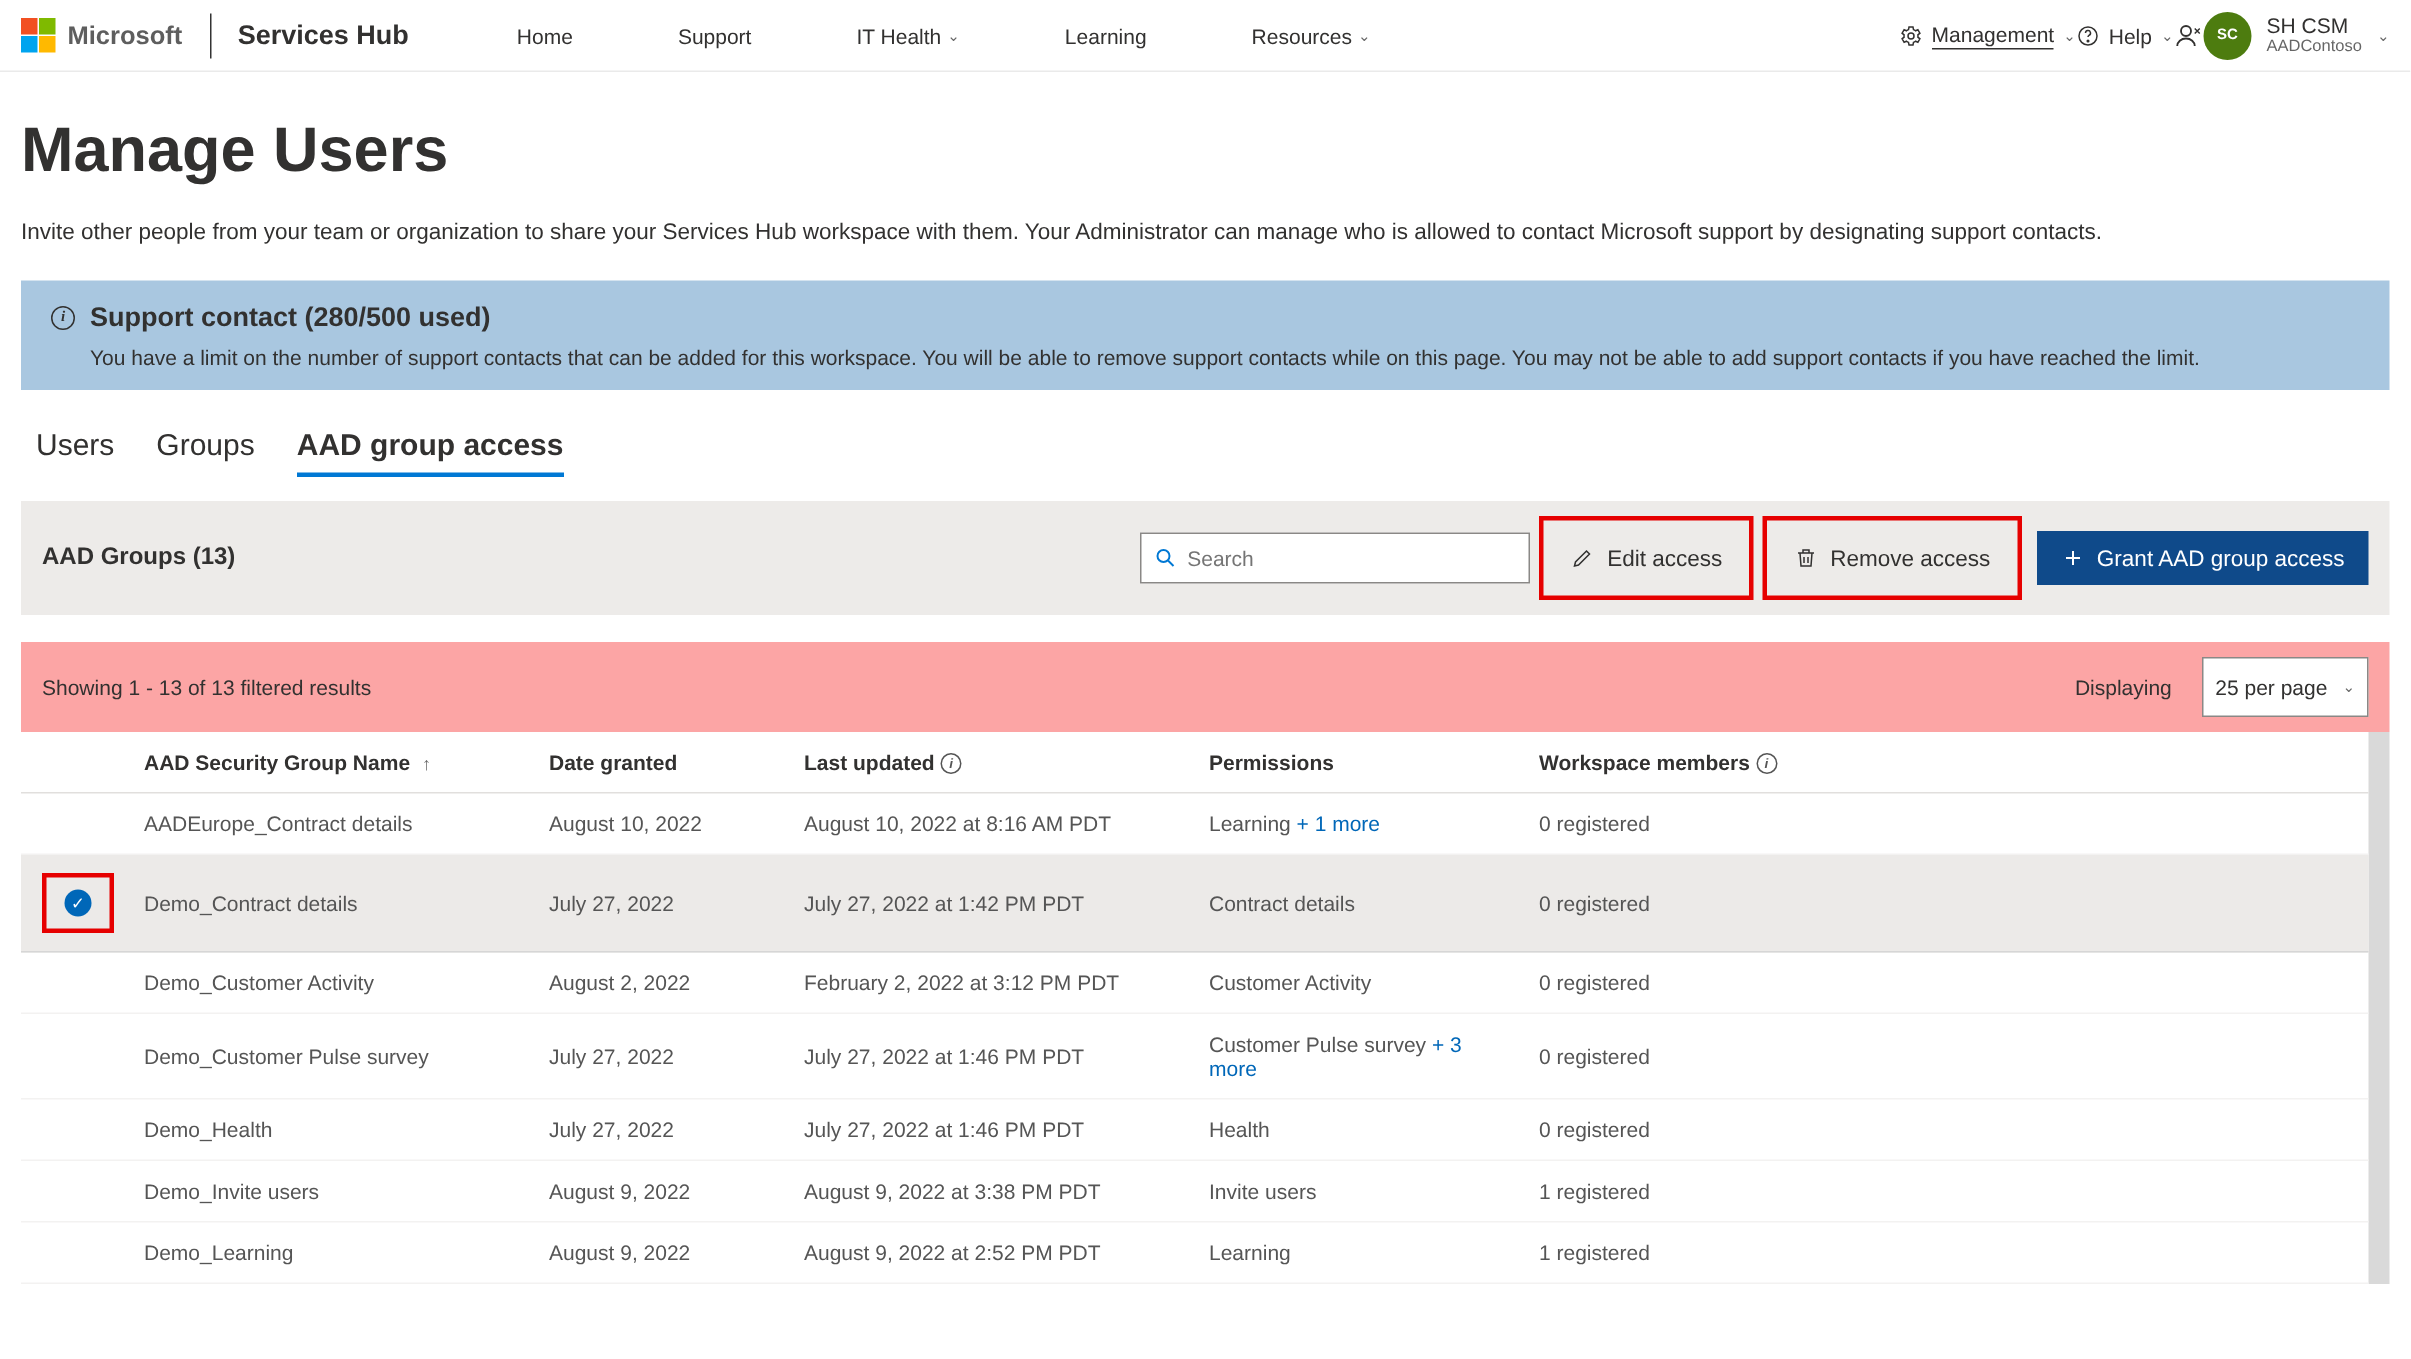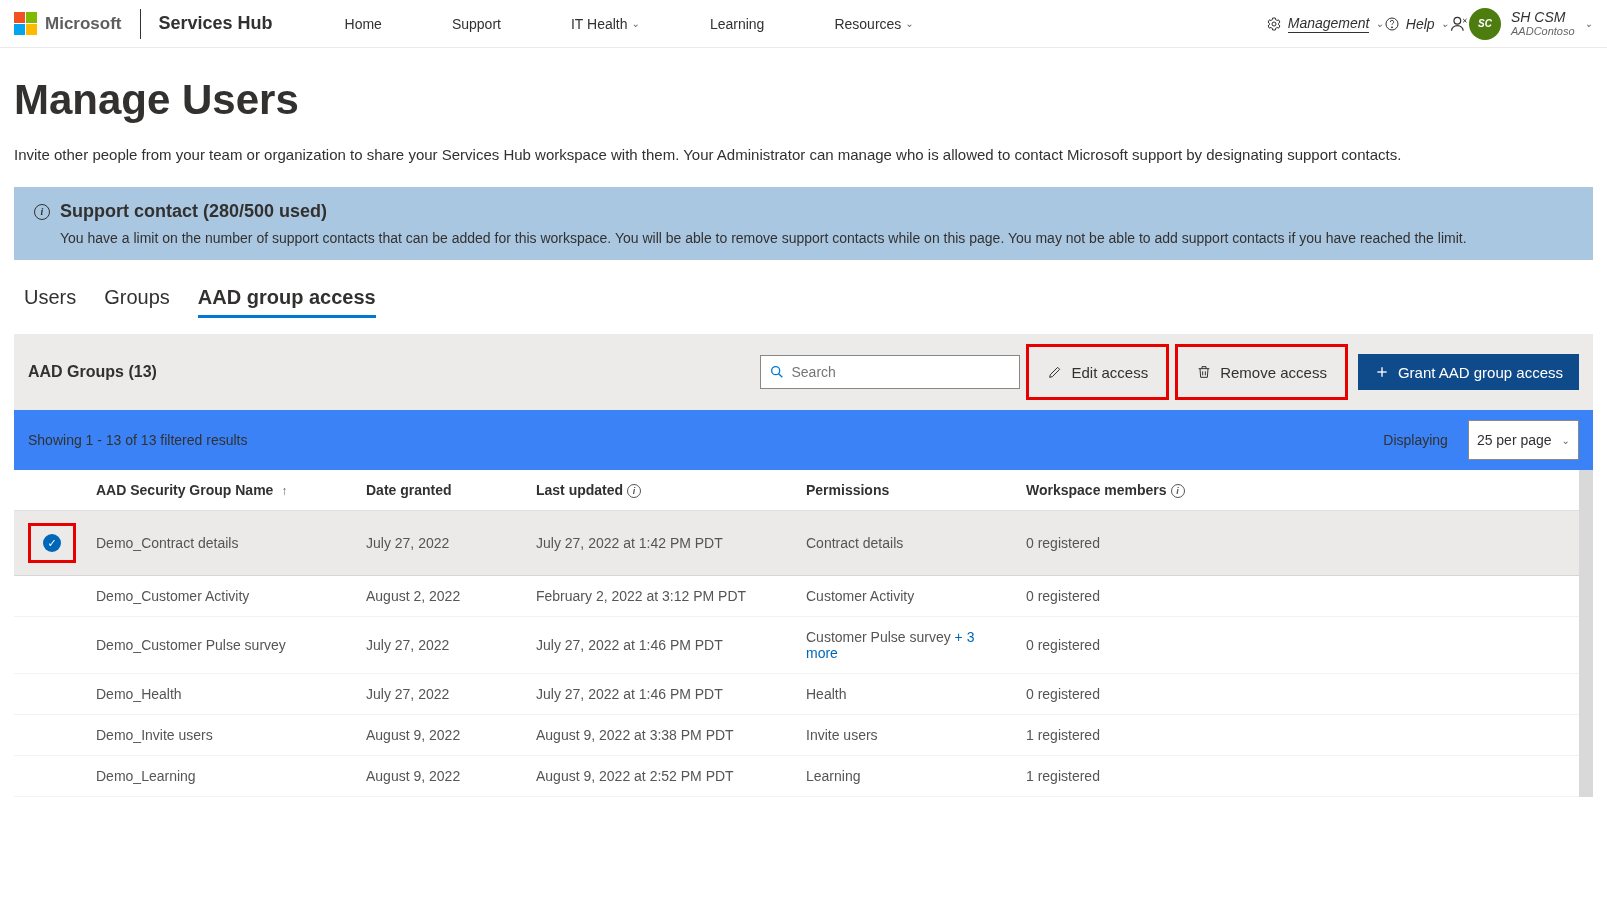--- a/index.html
+++ b/index.html
@@ -23,21 +23,21 @@
   .ms-squares span:nth-child(1){ background:#f25022;}
   .ms-squares span:nth-child(2){ background:#7fba00;}
   .ms-squares span:nth-child(3){ background:#00a4ef;}
   .ms-squares span:nth-child(4){ background:#ffb900;}
   .ms-word { font-size:17px; font-weight:600; color:#5e5e5e; margin-left:4px; }
   .divider { width:1px; height:30px; background:#333; margin:0 18px; }
   .brand { font-size:18px; font-weight:600; margin-right:24px; }
   .nav { display:flex; gap:22px; }
   .nav a { color:#323130; text-decoration:none; font-size:14px; display:flex; align-items:center; gap:4px;padding-left:48px; }
   .flex-spacer { flex:1; }
-  .right-nav { display:flex; align-items:center; gap:0;font-style:italic; }
+  .right-nav { display:flex; align-items:center; gap:0; }
   .right-item { display:flex; align-items:center; gap:6px; color:#323130; }
   .right-item.mgmt span:first-of-type { border-bottom:1px solid #323130; padding-bottom:1px; }
   .avatar { width:32px; height:32px; border-radius:50%; background:#4d7c0f; color:#fff; display:flex; align-items:center; justify-content:center; font-size:10px; font-weight:600;text-align:center; }
   .profile { display:flex; align-items:center; gap:10px; }
   .profile-text { display:flex; flex-direction:column; line-height:1.2; }
   .profile-text .name { font-size:14px; color:#323130; }
   .profile-text .tenant { font-size:11px; color:#666; }
   .chev { font-size:10px; color:#666; }
 
   
@@ -100,25 +100,25 @@
     border:none;
     height:36px;
     padding:0 16px;
     font-size:15px;
     display:flex; align-items:center; gap:8px;
     margin-left:10px;
     cursor:pointer;
   }
 
   .results-bar {
-    background:#3b82f6;
+    background:#fca5a5;
     display:flex;
     align-items:center;
     padding:10px 14px;
-    margin-top:0;
+    margin-top:18px;
   }
   .results-bar .right { margin-left:auto; display:flex; align-items:center; gap:20px; font-size:14px; color:#323130; }
   .select { border:1px solid #8a8886; background:#fff; height:40px; padding:0 8px; display:flex; align-items:center; gap:10px; }
 
   
   .table-wrap { position:relative; border-right:14px solid #d9d9d9; }
   table { width:100%; border-collapse:collapse; }
   th, td { text-align:left; padding:12px 10px; font-size:14px; }
   th { font-weight:600; border-bottom:1px solid #e1dfdd; }
   th .h-ic { color:#666; font-size:12px; margin-left:4px; }
@@ -280,20 +280,28 @@
         <tr>
           <th class="col-check"></th>
           <th class="col-name"><span>AAD Security Group Name</span> <span class="h-ic">↑</span></th>
           <th class="col-date">Date granted</th>
           <th class="col-upd"><span>Last updated</span><span class="info-circ">i</span></th>
           <th class="col-perm">Permissions</th>
           <th><span>Workspace members</span><span class="info-circ">i</span></th>
         </tr>
       </thead>
       <tbody id="tbody">
+          <tr>
+            <td class="col-check"></td>
+            <td class="col-name">AADEurope_Contract details</td>
+            <td class="col-date">August 10, 2022</td>
+            <td class="col-upd">August 10, 2022 at 8:16 AM PDT</td>
+            <td class="col-perm"><span>Learning</span><span class="more-link"> + 1 more</span></td>
+            <td>0 registered</td>
+          </tr>
           <tr class="selected">
             <td class="col-check"><span class="red-check-outline">
                 <span class="check-ic">✓</span>
               </span></td>
             <td class="col-name">Demo_Contract details</td>
             <td class="col-date">July 27, 2022</td>
             <td class="col-upd">July 27, 2022 at 1:42 PM PDT</td>
             <td class="col-perm"><span>Contract details</span></td>
             <td>0 registered</td>
           </tr>

